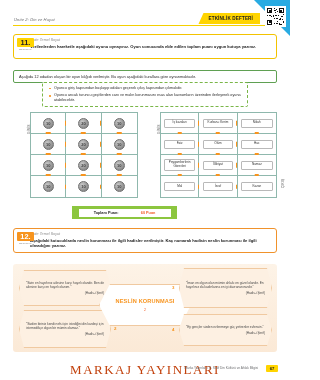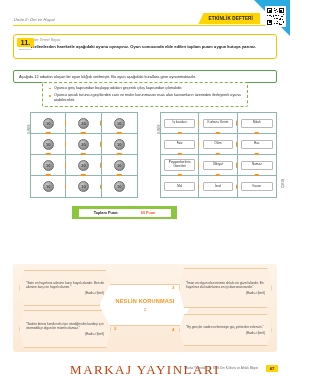--- a/index.html
+++ b/index.html
@@ -395,20 +395,30 @@
     </div>
   </div>
 
   <div class="total">
     <div class="total-inner">
       <span class="total-lbl">Toplam Puan:</span>
       <span class="total-val">60 Puan</span>
     </div>
   </div>
 
+  <div class="ex" style="top:228px;">
+    <div class="ex-box orange">
+      <div class="ex-num orange">
+        <span class="n">12.</span>
+        <span class="sub">ETKİNLİK</span>
+      </div>
+      <div class="ex-kind">Ünite Temel Soyut</div>
+      <div class="ex-text">Aşağıdaki kutucuklarda neslin korunması ile ilgili hadisler verilmiştir. Kaç numaralı hadisin neslin korunması ile ilgili olmadığını yazınız.</div>
+    </div>
+  </div>
 
   <div class="diagram">
 
     <div class="hexq" style="left:6px;top:6px;width:92px;height:36px;">
       <div class="q-text">"Sizin en hayırlınız ailesine karşı hayırlı olandır. Ben de ailesine karşı en hayırlı olanım."</div>
       <div class="q-src">(Hadis-i Şerif)</div>
     </div>
     <div class="q-num" style="left:101px;top:21px;">1</div>
 
     <div class="hexq" style="left:6px;top:46px;width:92px;height:38px;">

